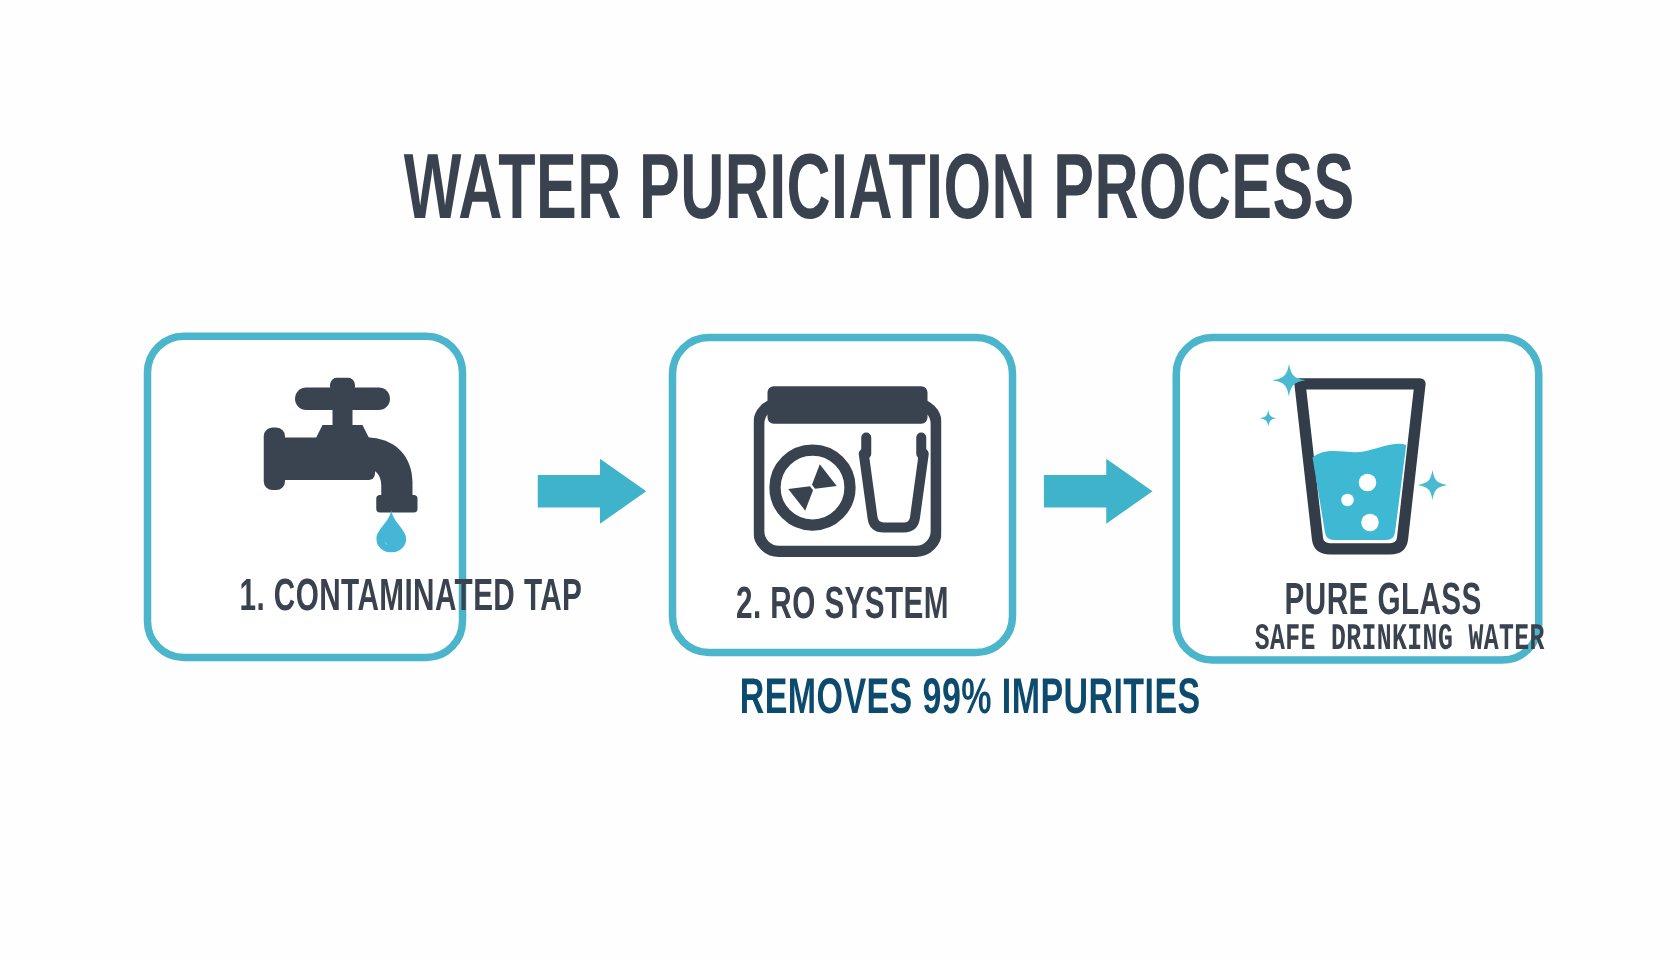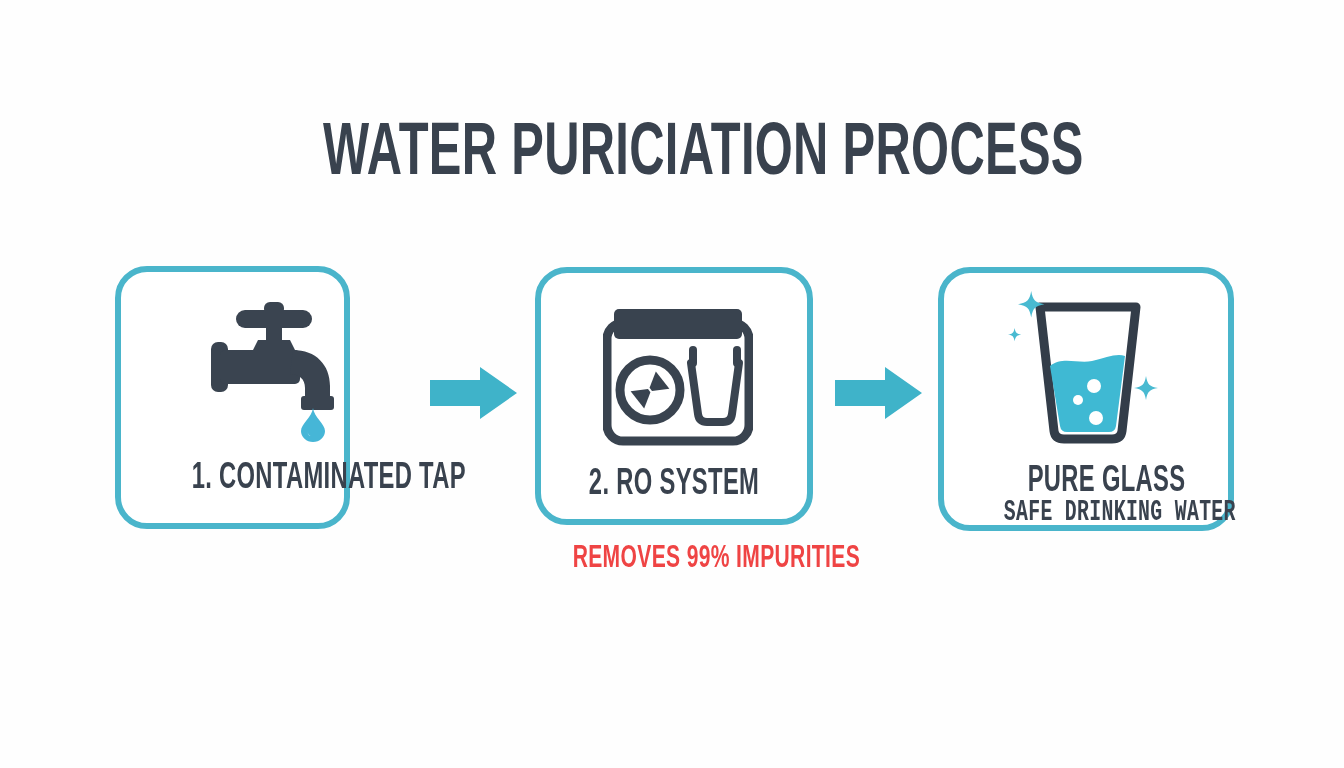--- a/index.html
+++ b/index.html
@@ -32,21 +32,21 @@
     font-weight: 700;
     color: #39424e;
     margin-left: 31px;
   }
   .step-box {
     position: absolute;
     border: 6px solid #4ab5cb;
     border-radius: 32px;
     background: #ffffff;
   }
-  .box-1 { left: 115px; top: 266px; width: 235px; height: 263px; }
+  .box-1 { left: 115px; top: 266px; width: 258px; height: 263px; }
   .box-2 { left: 535px; top: 267px; width: 278px; height: 258px; padding-left: 32px; }
   .box-3 { left: 938px; top: 267px; width: 296px; height: 264px; }
   .icon-wrap { position: absolute; }
   .step-label {
     position: absolute;
     left: 0;
     width: 100%;
     text-align: center;
     font-size: 36px;
     line-height: 36px;
@@ -63,24 +63,24 @@
     font-weight: 700;
     color: #39424e;
   }
   .flow-arrow { position: absolute; width: 88px; height: 56px; }
   .ro-caption {
     position: absolute;
     left: 505px;
     top: 542px;
     width: 340px;
     text-align: center;
-    font-size: 31px;
+    font-size: 40px;
     line-height: 30px;
     font-weight: 700;
-    color: #ef4444;
+    color: #0c4a6e;
   }
   .ro-caption .condensed { transform: scaleX(0.68); }
 </style>
 </head>
 <body>
 
 <div class="canvas">
 
   <h1 class="title">
     <span class="condensed">WATER PURICIATION PROCESS</span>

